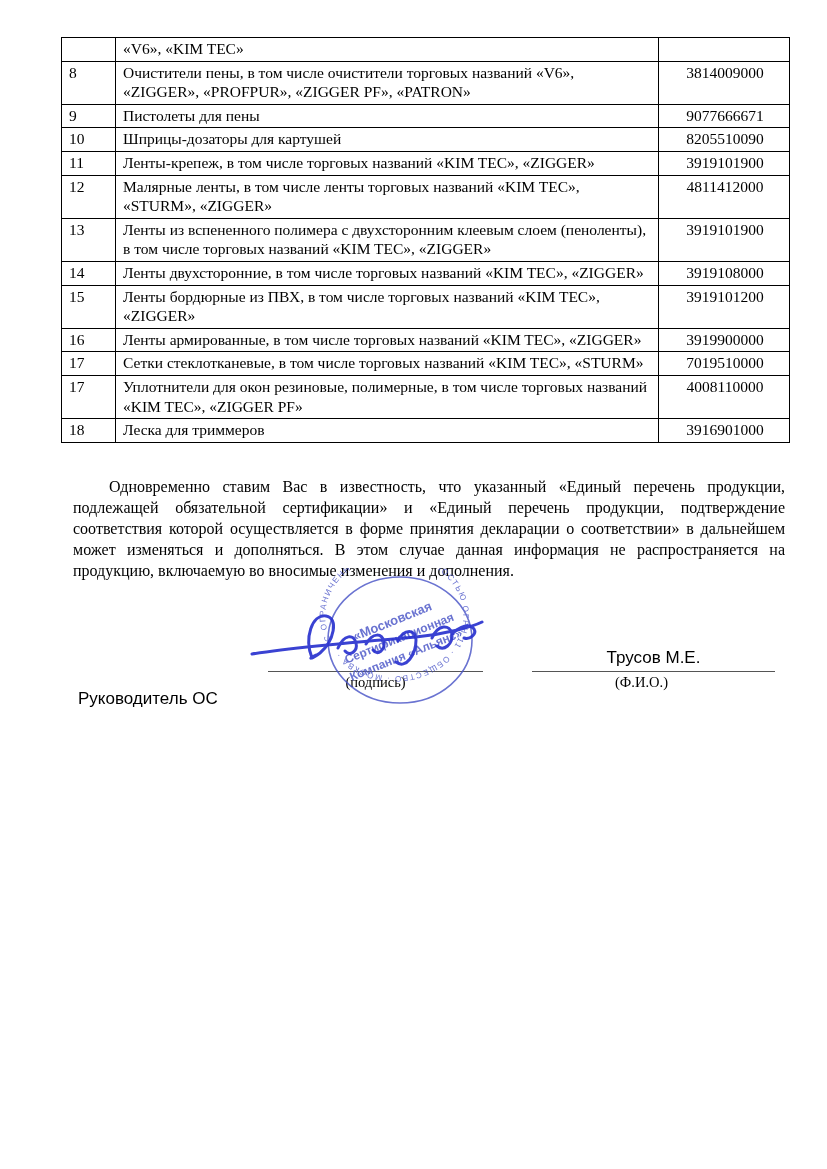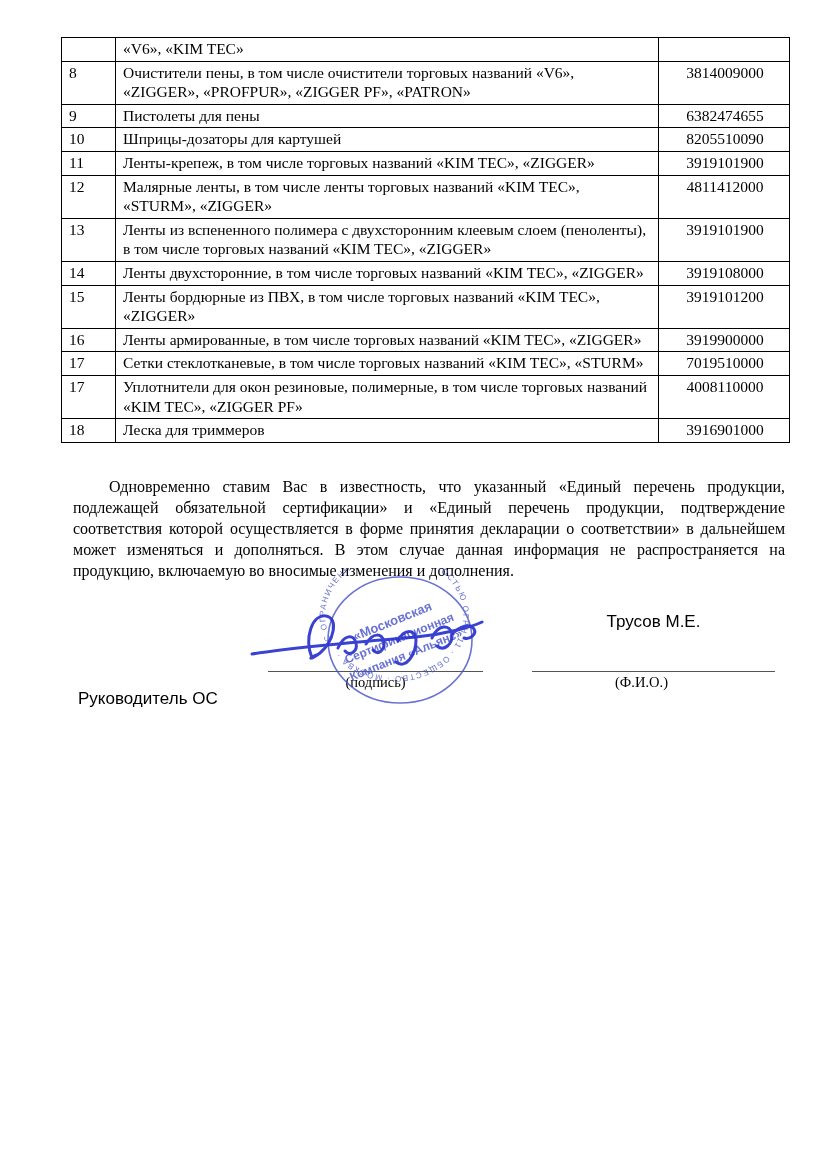--- a/index.html
+++ b/index.html
@@ -42,21 +42,21 @@
   }
   .sig-line-mid{
     position:absolute;left:268px;top:671px;width:215px;
     border-top:1px solid #555;height:0;
   }
   .sig-caption-mid{
     position:absolute;left:268px;top:674px;width:215px;
     text-align:center;font-size:14.5px;
   }
   .sig-name{
-    position:absolute;left:532px;top:612px;width:243px;
+    position:absolute;left:532px;top:648px;width:243px;
     text-align:center;
     font-family:"Liberation Sans", sans-serif;
     font-size:17px;
   }
   .sig-line-right{
     position:absolute;left:532px;top:671px;width:243px;
     border-top:1px solid #555;height:0;
   }
   .sig-caption-right{
     position:absolute;left:520px;top:674px;width:243px;
@@ -79,21 +79,21 @@
           <td class="col-code"></td>
         </tr>
         <tr>
           <td class="col-num">8</td>
           <td class="col-desc">Очистители пены, в том числе очистители торговых названий «V6», «ZIGGER», «PROFPUR», «ZIGGER PF», «PATRON»</td>
           <td class="col-code">3814009000</td>
         </tr>
         <tr>
           <td class="col-num">9</td>
           <td class="col-desc">Пистолеты для пены</td>
-          <td class="col-code">6382474655</td>
+          <td class="col-code">9077666671</td>
         </tr>
         <tr>
           <td class="col-num">10</td>
           <td class="col-desc">Шприцы-дозаторы для картушей</td>
           <td class="col-code">8205510090</td>
         </tr>
         <tr>
           <td class="col-num">11</td>
           <td class="col-desc">Ленты-крепеж, в том числе торговых названий «KIM TEC», «ZIGGER»</td>
           <td class="col-code">3919101900</td>

